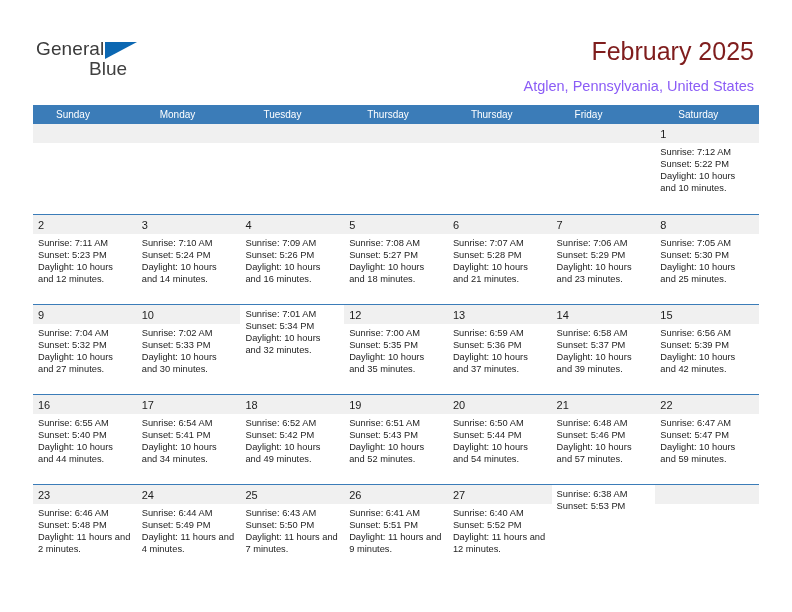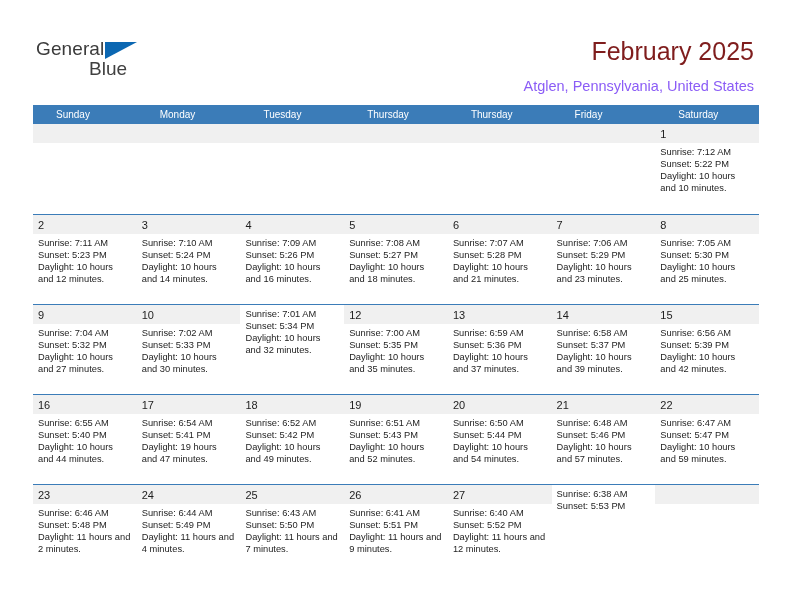--- a/index.html
+++ b/index.html
@@ -333,21 +333,21 @@
               <div>Sunrise: 6:55 AM</div>
               <div>Sunset: 5:40 PM</div>
               <div>Daylight: 10 hours and 44 minutes.</div>
             </div>
           </div>
           <div class="day-cell">
             <div class="daynum-band"><span class="daynum">17</span></div>
             <div class="details">
               <div>Sunrise: 6:54 AM</div>
               <div>Sunset: 5:41 PM</div>
-              <div>Daylight: 19 hours and 47 minutes.</div>
+              <div>Daylight: 10 hours and 34 minutes.</div>
             </div>
           </div>
           <div class="day-cell">
             <div class="daynum-band"><span class="daynum">18</span></div>
             <div class="details">
               <div>Sunrise: 6:52 AM</div>
               <div>Sunset: 5:42 PM</div>
               <div>Daylight: 10 hours and 49 minutes.</div>
             </div>
           </div>

